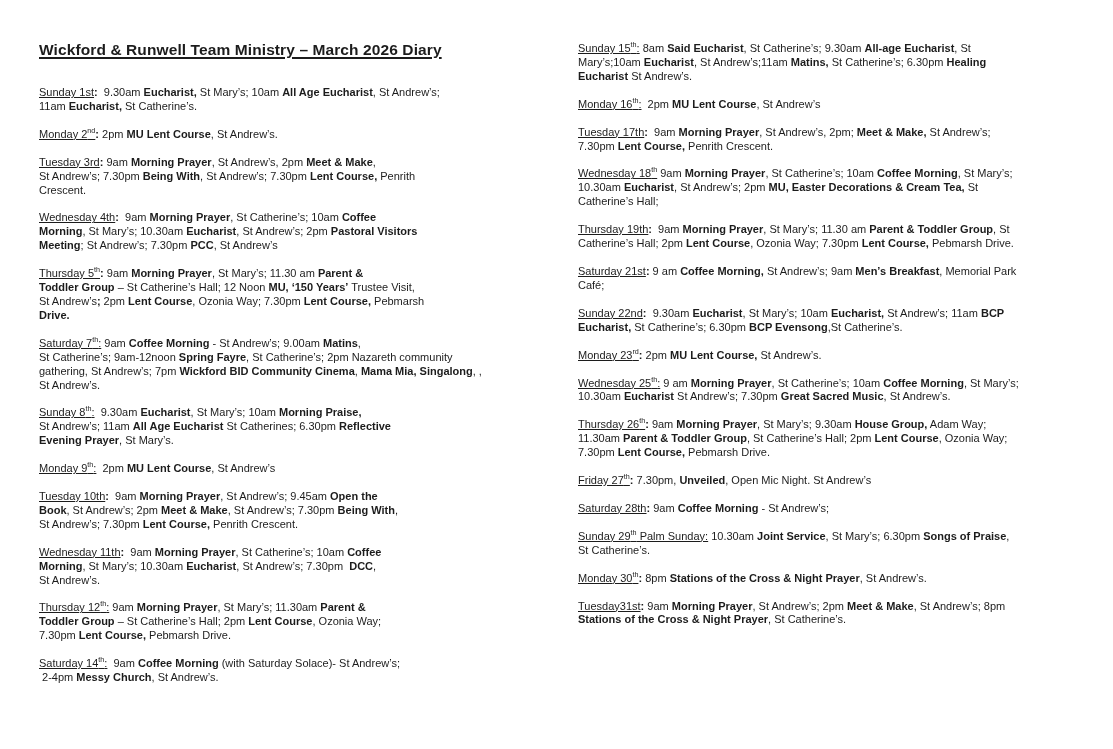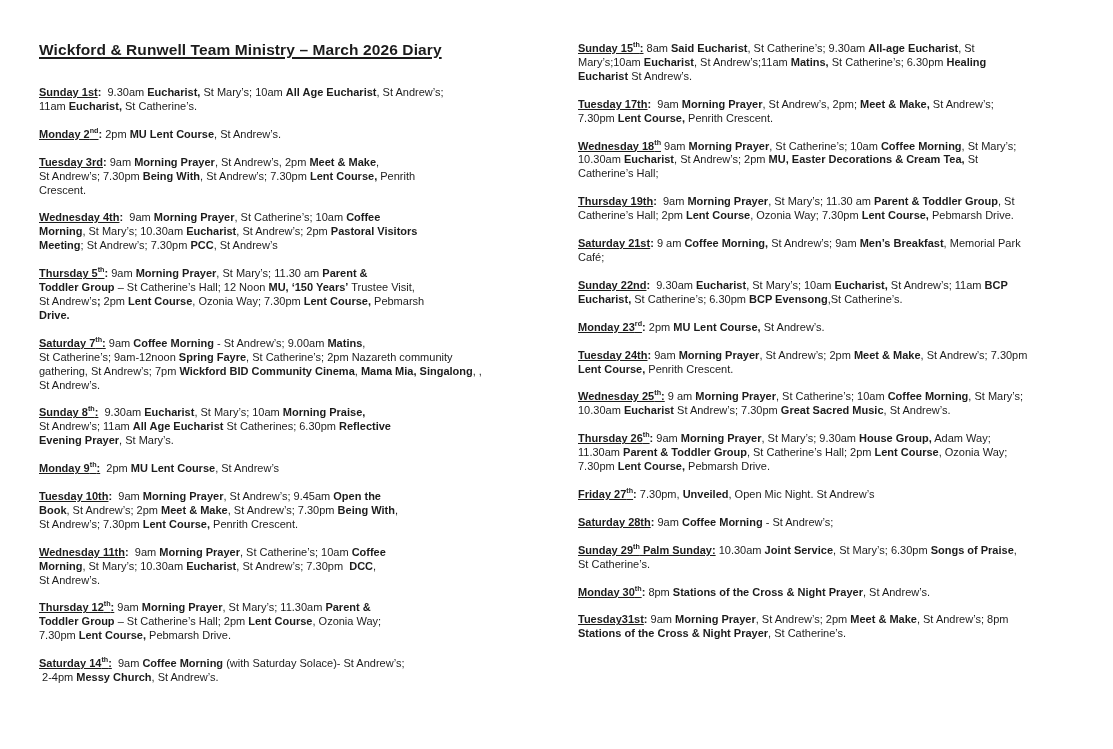--- a/index.html
+++ b/index.html
@@ -17,21 +17,21 @@
   .col-left  { width: 520px; margin-right: 19px; }
   .col-right { width: 516px; padding-top: 2px; }
   .title { font-size: 15.5px; font-weight: 700; line-height: 19px; margin: 0 0 27px 0; letter-spacing: 0.1px; }
   .title .u { text-decoration: underline; text-decoration-thickness: 1.5px; text-underline-offset: 2px; }
   .entry {
     font-size: 11px;
     line-height: 13.9px;
     margin: 0 0 14px 0;
     white-space: pre-wrap;
   }
-  .head { font-weight: 700; text-decoration: underline; text-decoration-thickness: 1px; }
+  .head { font-weight: 400; text-decoration: underline; text-decoration-thickness: 1px; }
   .head sup { font-size: 7.2px; line-height: 0; vertical-align: super; }
   .after { font-weight: 700; }
   .b { font-weight: 700; }
 </style>
 </head>
 <body>
 
 <div class="page">
   <div class="col col-left" id="col-left">
     <h1 class="title"><span class="u">Wickford &amp; Runwell Team Ministry – March 2026 Diary</span></h1>
@@ -65,34 +65,33 @@
       <p class="entry"><span class="head">Thursday 12<sup>th</sup>:</span><span><span> 9am </span><span class="b">Morning Prayer</span><span>, St Mary’s; 11.30am </span><span class="b">Parent &amp;
 Toddler Group</span><span> – St Catherine’s Hall; 2pm </span><span class="b">Lent Course</span><span>, Ozonia Way;
 7.30pm </span><span class="b">Lent Course,</span><span> Pebmarsh Drive.</span></span></p>
       <p class="entry"><span class="head">Saturday 14<sup>th</sup>:</span><span><span>  9am </span><span class="b">Coffee Morning</span><span> (with Saturday Solace)- St Andrew’s;
  2-4pm </span><span class="b">Messy Church</span><span>, St Andrew’s.</span></span></p>
     </div>
   <div class="col col-right" id="col-right">
       <p class="entry"><span class="head">Sunday 15<sup>th</sup>:</span><span><span> 8am </span><span class="b">Said Eucharist</span><span>, St Catherine’s; 9.30am </span><span class="b">All-age Eucharist</span><span>, St
 Mary’s;10am </span><span class="b">Eucharist</span><span>, St Andrew’s;11am </span><span class="b">Matins,</span><span> St Catherine’s; 6.30pm </span><span class="b">Healing
 Eucharist</span><span> St Andrew’s.</span></span></p>
+      <p class="entry"><span class="head">Monday 16<sup>th</sup>:</span><span><span>  2pm </span><span class="b">MU Lent Course</span><span>, St Andrew’s</span></span></p>
       <p class="entry"><span class="head">Tuesday 17th</span><span class="after">:</span><span><span>  9am </span><span class="b">Morning Prayer</span><span>, St Andrew’s, 2pm; </span><span class="b">Meet &amp; Make,</span><span> St Andrew’s;
 7.30pm </span><span class="b">Lent Course,</span><span> Penrith Crescent.</span></span></p>
       <p class="entry"><span class="head">Wednesday 18<sup>th</sup></span><span><span> 9am </span><span class="b">Morning Prayer</span><span>, St Catherine’s; 10am </span><span class="b">Coffee Morning</span><span>, St Mary’s;
 10.30am </span><span class="b">Eucharist</span><span>, St Andrew’s; 2pm </span><span class="b">MU, Easter Decorations &amp; Cream Tea,</span><span> St
 Catherine’s Hall;</span></span></p>
       <p class="entry"><span class="head">Thursday 19th</span><span class="after">:</span><span><span>  9am </span><span class="b">Morning Prayer</span><span>, St Mary’s; 11.30 am </span><span class="b">Parent &amp; Toddler Group</span><span>, St
 Catherine’s Hall; 2pm </span><span class="b">Lent Course</span><span>, Ozonia Way; 7.30pm </span><span class="b">Lent Course,</span><span> Pebmarsh Drive.</span></span></p>
       <p class="entry"><span class="head">Saturday 21st</span><span class="after">:</span><span><span> 9 am </span><span class="b">Coffee Morning,</span><span> St Andrew’s; 9am </span><span class="b">Men’s Breakfast</span><span>, Memorial Park
 Café;</span></span></p>
       <p class="entry"><span class="head">Sunday 22nd</span><span class="after">:</span><span><span>  9.30am </span><span class="b">Eucharist</span><span>, St Mary’s; 10am </span><span class="b">Eucharist,</span><span> St Andrew’s; 11am </span><span class="b">BCP
 Eucharist,</span><span> St Catherine’s; 6.30pm </span><span class="b">BCP Evensong</span><span>,St Catherine’s.</span></span></p>
       <p class="entry"><span class="head">Monday 23<sup>rd</sup></span><span class="after">:</span><span><span> 2pm </span><span class="b">MU Lent Course,</span><span> St Andrew’s.</span></span></p>
-      <p class="entry"><span class="head">Tuesday 24th</span><span class="after">:</span><span><span> 9am </span><span class="b">Morning Prayer</span><span>, St Andrew’s; 2pm </span><span class="b">Meet &amp; Make</span><span>, St Andrew’s; 7.30pm
-</span><span class="b">Lent Course,</span><span> Penrith Crescent.</span></span></p>
       <p class="entry"><span class="head">Wednesday 25<sup>th</sup>:</span><span><span> 9 am </span><span class="b">Morning Prayer</span><span>, St Catherine’s; 10am </span><span class="b">Coffee Morning</span><span>, St Mary’s;
 10.30am </span><span class="b">Eucharist</span><span> St Andrew’s; 7.30pm </span><span class="b">Great Sacred Music</span><span>, St Andrew’s.</span></span></p>
       <p class="entry"><span class="head">Thursday 26<sup>th</sup></span><span class="after">:</span><span><span> 9am </span><span class="b">Morning Prayer</span><span>, St Mary’s; 9.30am </span><span class="b">House Group,</span><span> Adam Way;
 11.30am </span><span class="b">Parent &amp; Toddler Group</span><span>, St Catherine’s Hall; 2pm </span><span class="b">Lent Course</span><span>, Ozonia Way;
 7.30pm </span><span class="b">Lent Course,</span><span> Pebmarsh Drive.</span></span></p>
       <p class="entry"><span class="head">Friday 27<sup>th</sup></span><span class="after">:</span><span><span> 7.30pm, </span><span class="b">Unveiled</span><span>, Open Mic Night. St Andrew’s</span></span></p>
       <p class="entry"><span class="head">Saturday 28th</span><span class="after">:</span><span><span> 9am </span><span class="b">Coffee Morning</span><span> - St Andrew’s;</span></span></p>
       <p class="entry"><span class="head">Sunday 29<sup>th</sup> Palm Sunday:</span><span><span> 10.30am </span><span class="b">Joint Service</span><span>, St Mary’s; 6.30pm </span><span class="b">Songs of Praise</span><span>,
 St Catherine’s.</span></span></p>
       <p class="entry"><span class="head">Monday 30<sup>th</sup></span><span class="after">:</span><span><span> 8pm </span><span class="b">Stations of the Cross &amp; Night Prayer</span><span>, St Andrew’s.</span></span></p>

